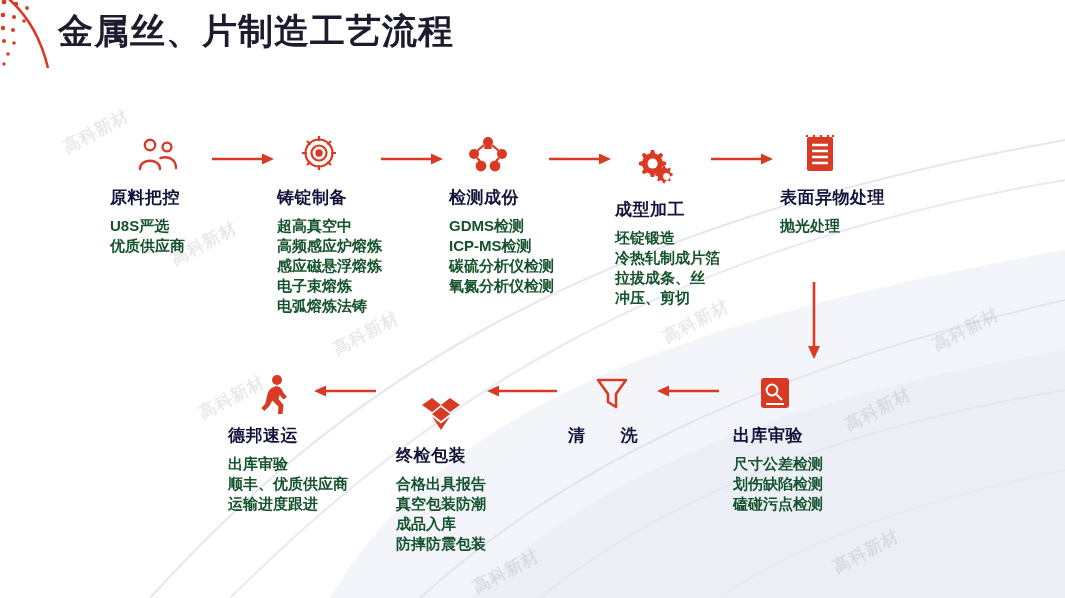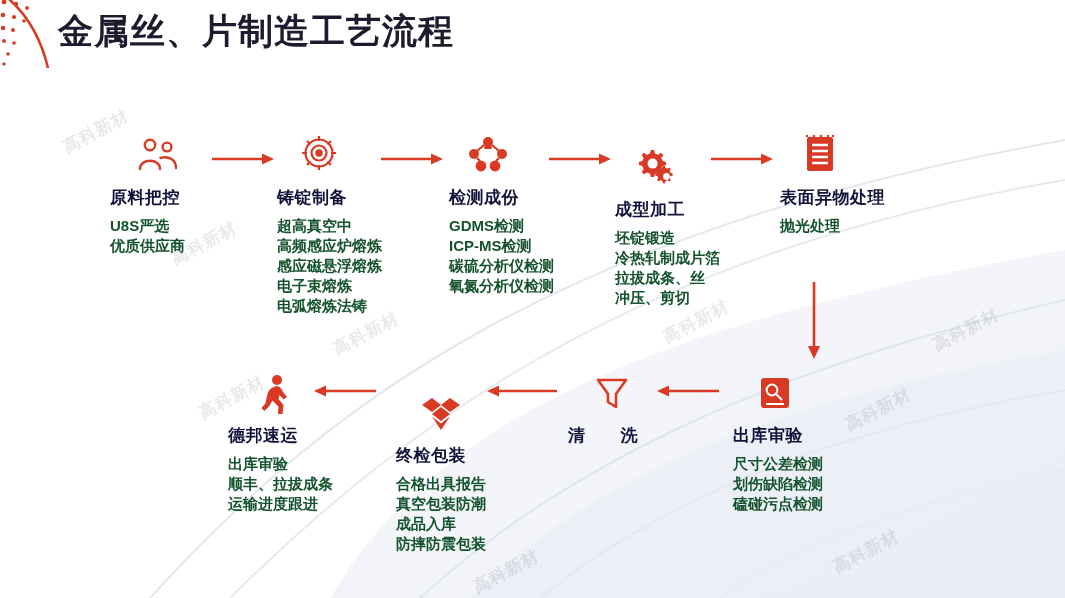--- a/index.html
+++ b/index.html
@@ -364,18 +364,18 @@
       <svg width="34" height="40" viewBox="0 0 34 40">
         <g fill="#d93a24">
           <circle cx="19" cy="6" r="5"></circle>
           <path d="M17 12 c5 0 7 3 8 6 l4 5 -3.5 2.6 -4-4.6 -1 4 5 6 -1 9 -4.5 0 .4-7.6 -6-6 -3 5.6 -5 5 -3-3 4-4.6 2-9 c.6-2.6 3-7.4 7.6-7.4 z"></path>
         </g>
       </svg>
     </div>
     <div class="node-title">德邦速运</div>
     <div class="node-lines">
       <div>出库审验</div>
-      <div>顺丰、拉拔成条</div>
+      <div>顺丰、优质供应商</div>
       <div>运输进度跟进</div>
     </div>
   </div>
 
 </div>
 
 </body></html>

